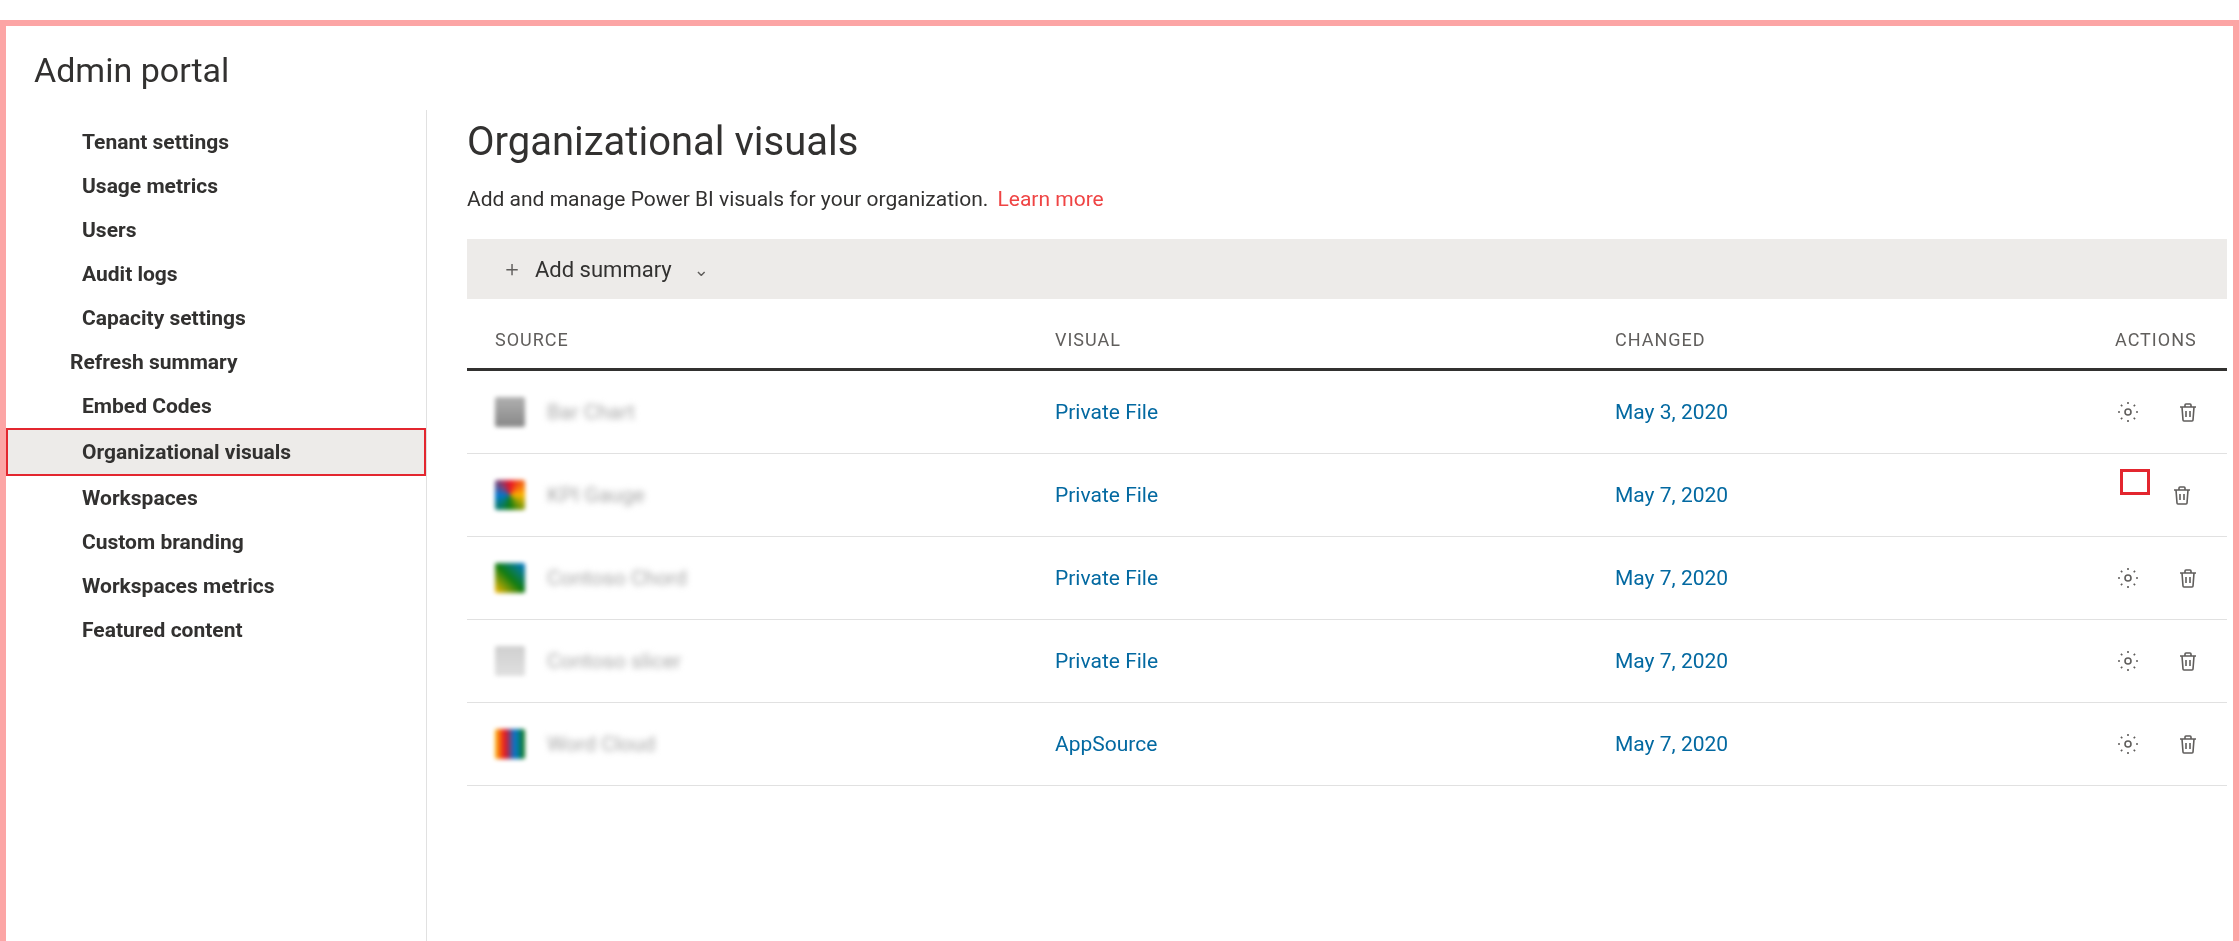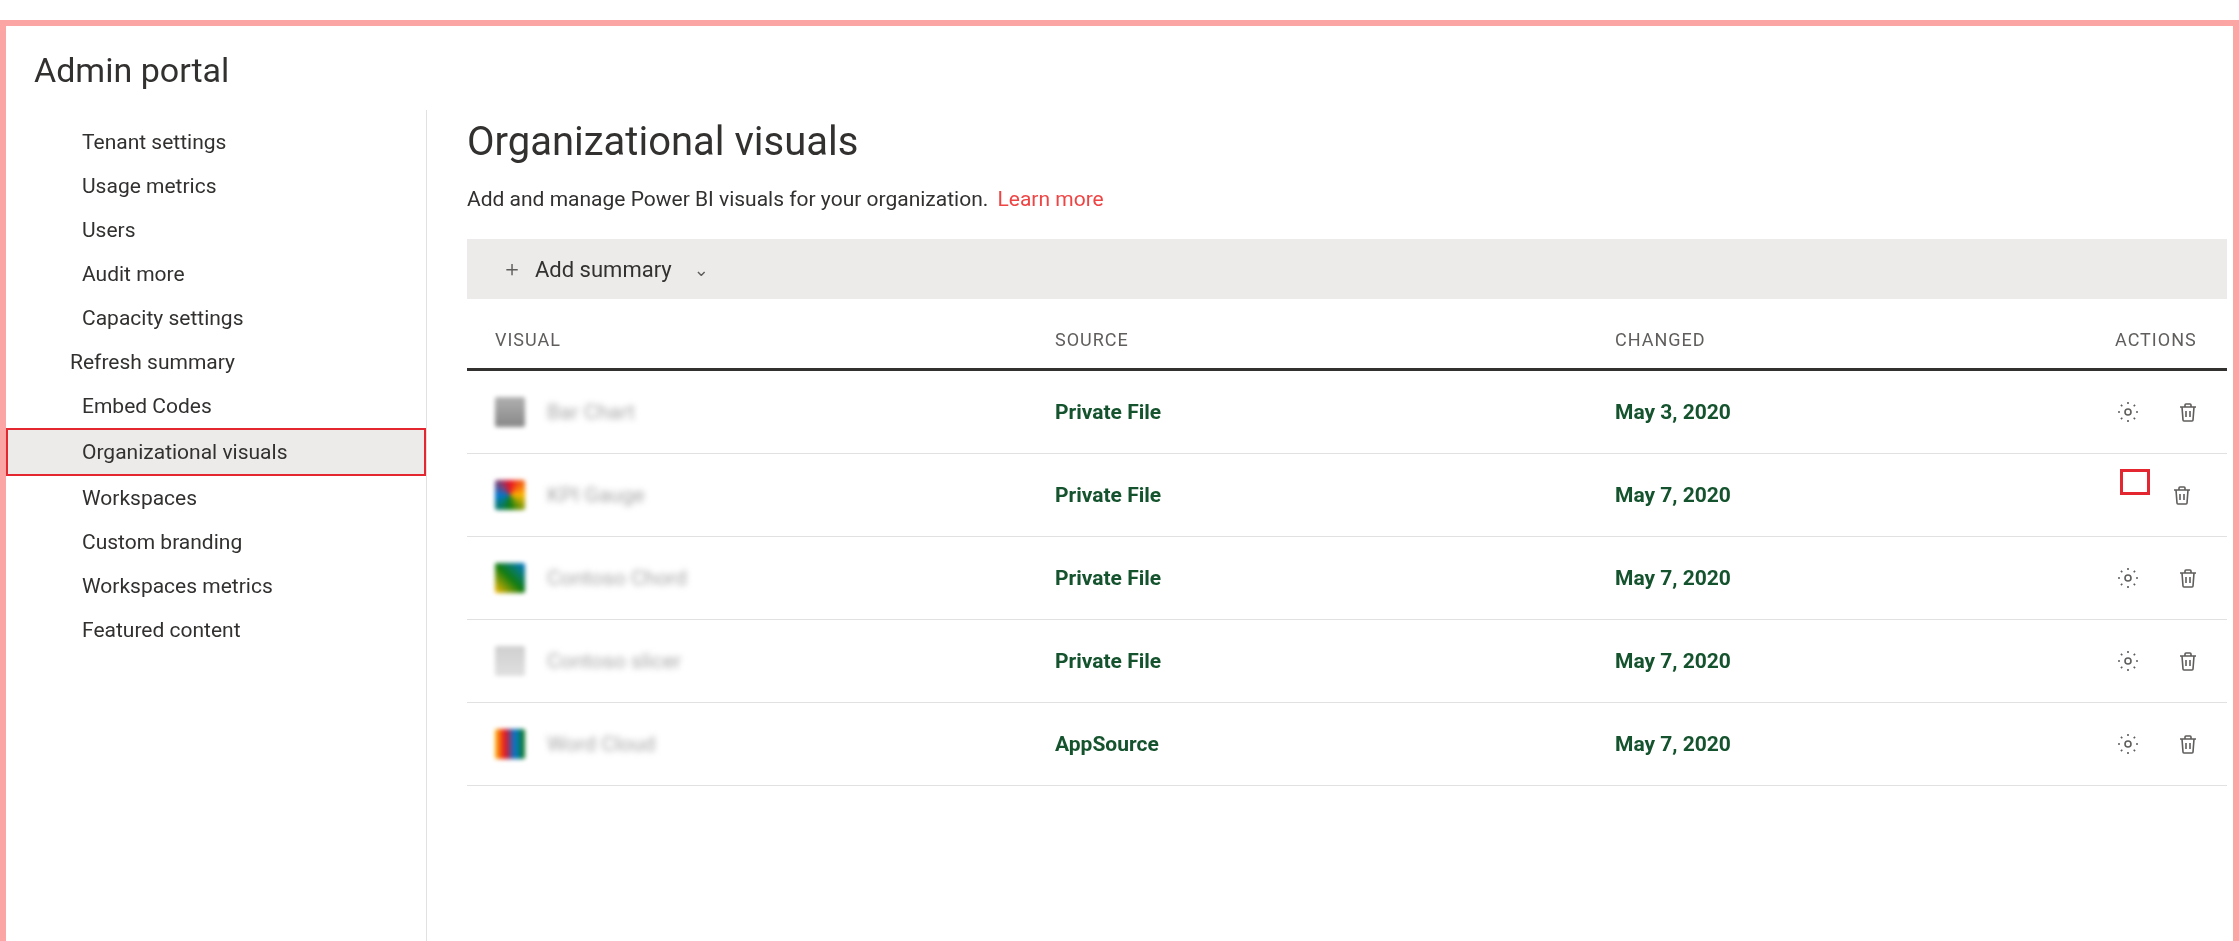--- a/index.html
+++ b/index.html
@@ -31,21 +31,21 @@
     height: calc(100% - 80px);
     margin-top: 20px;
   }
   .sidebar {
     width: 470px;
     border-right: 1px solid #e1e1e1;
     padding-top: 10px;
   }
   .sidebar-item {
     font-size: 21px;
-    font-weight: 400;
+    font-weight: 700;
     color: #323130;
     padding: 10px 0 10px 76px;
     cursor: pointer;
     white-space: nowrap;
   }
   .sidebar-item.sub { padding-left: 64px; }
   .sidebar-item.selected {
     background: #edebe9;
     border: 2px solid #e3262f;
     padding-left: 74px;
@@ -128,22 +128,21 @@
     border-radius: 2px;
   }
   .vis-name {
     font-size: 21px;
     color: #a6a6a6;
     filter: blur(3px);
     user-select: none;
   }
   .td {
     font-size: 21px;
-    color: #14532d;
-    font-weight: bold;
+    color: #0369a1;
   }
   .td-actions {
     display: flex;
     justify-content: flex-end;
     gap: 34px;
     padding-right: 4px;
   }
   .icon-btn {
     width: 26px;
     height: 26px;
@@ -172,21 +171,21 @@
 <div class="root">
 
   <h1 class="page-title">Admin portal</h1>
 
   <div class="layout">
 
     <nav class="sidebar" id="sidebar">
         <div class="sidebar-item">Tenant settings</div>
         <div class="sidebar-item">Usage metrics</div>
         <div class="sidebar-item">Users</div>
-        <div class="sidebar-item">Audit more</div>
+        <div class="sidebar-item">Audit logs</div>
         <div class="sidebar-item">Capacity settings</div>
         <div class="sidebar-item sub">Refresh summary</div>
         <div class="sidebar-item">Embed Codes</div>
         <div class="sidebar-item selected">Organizational visuals</div>
         <div class="sidebar-item">Workspaces</div>
         <div class="sidebar-item">Custom branding</div>
         <div class="sidebar-item">Workspaces metrics</div>
         <div class="sidebar-item">Featured content</div>
       </nav>
 
@@ -202,22 +201,22 @@
       <div class="toolbar">
         <div class="add-visual-btn">
           <span class="plus-icon">＋</span>
           <span>Add summary</span>
           <span class="chevron-icon">⌄</span>
         </div>
       </div>
 
       <div class="table">
         <div class="thead">
+          <div class="th">SOURCE</div>
           <div class="th">VISUAL</div>
-          <div class="th">SOURCE</div>
           <div class="th">CHANGED</div>
           <div class="th actions">ACTIONS</div>
         </div>
         <div id="tbody">
             <div class="trow">
               <div class="td-visual">
                 <span class="vis-icon ic0"></span>
                 <span class="vis-name">Bar Chart</span>
               </div>
               <div class="td">Private File</div>

